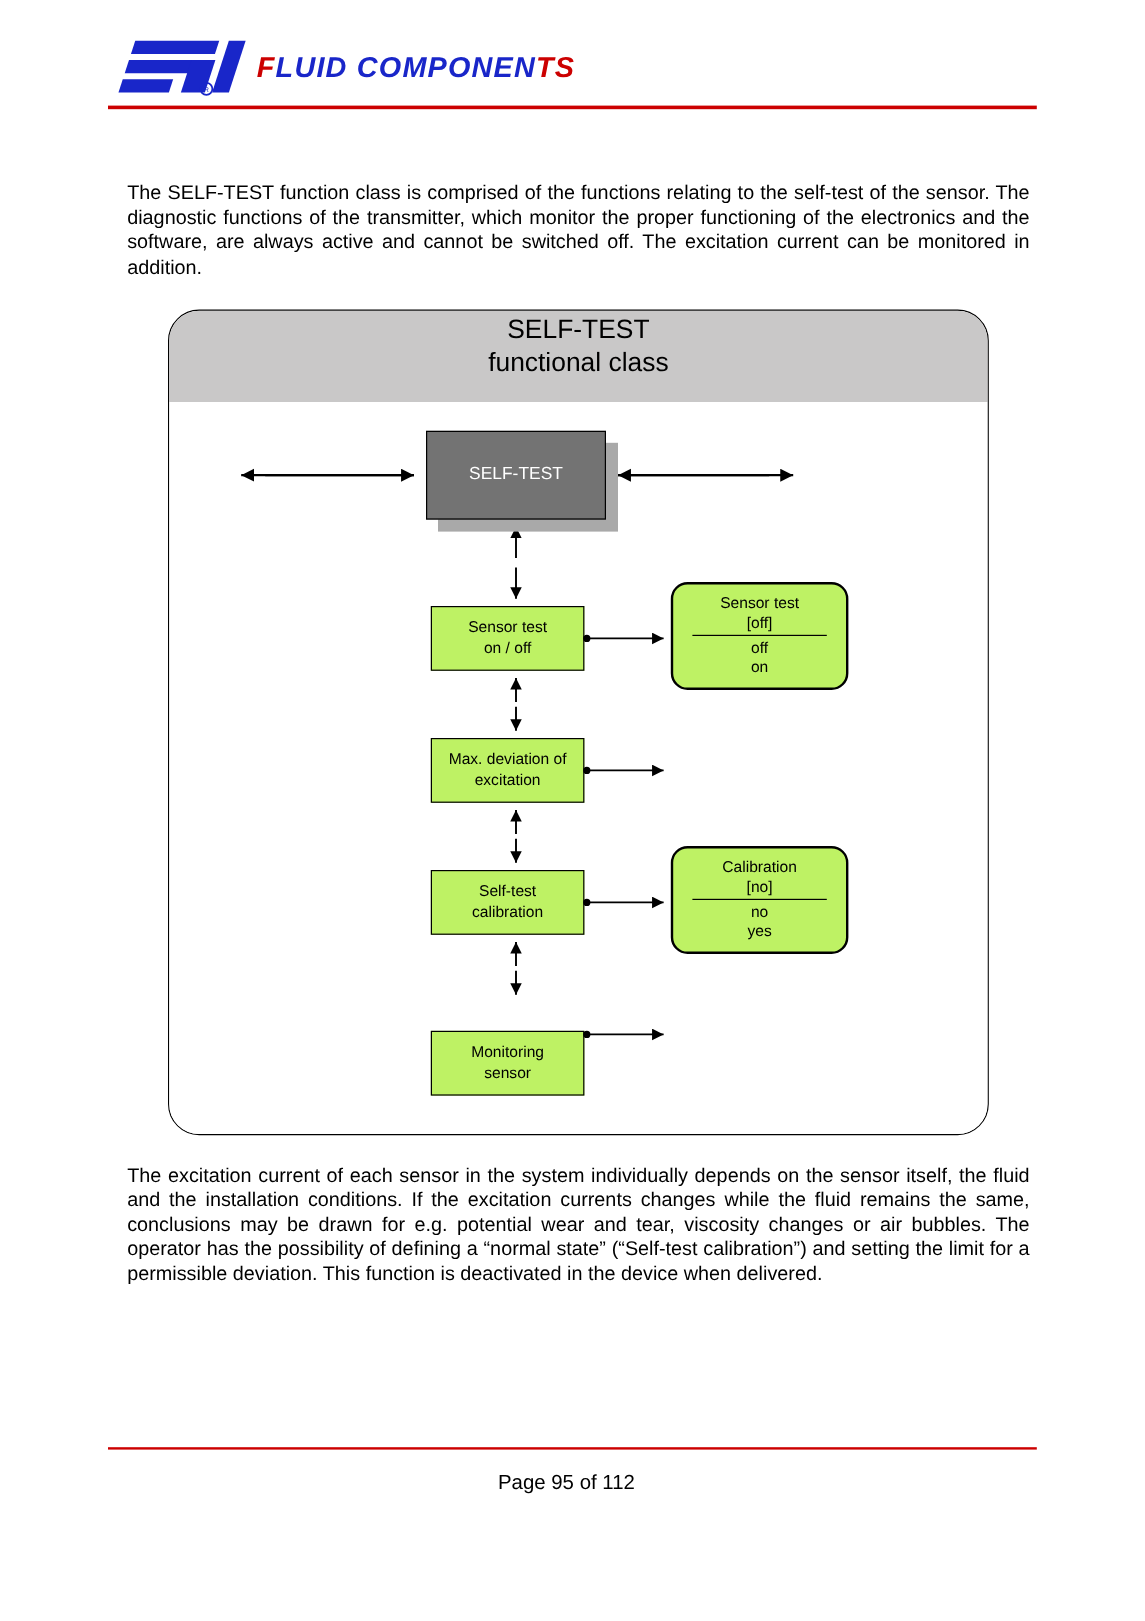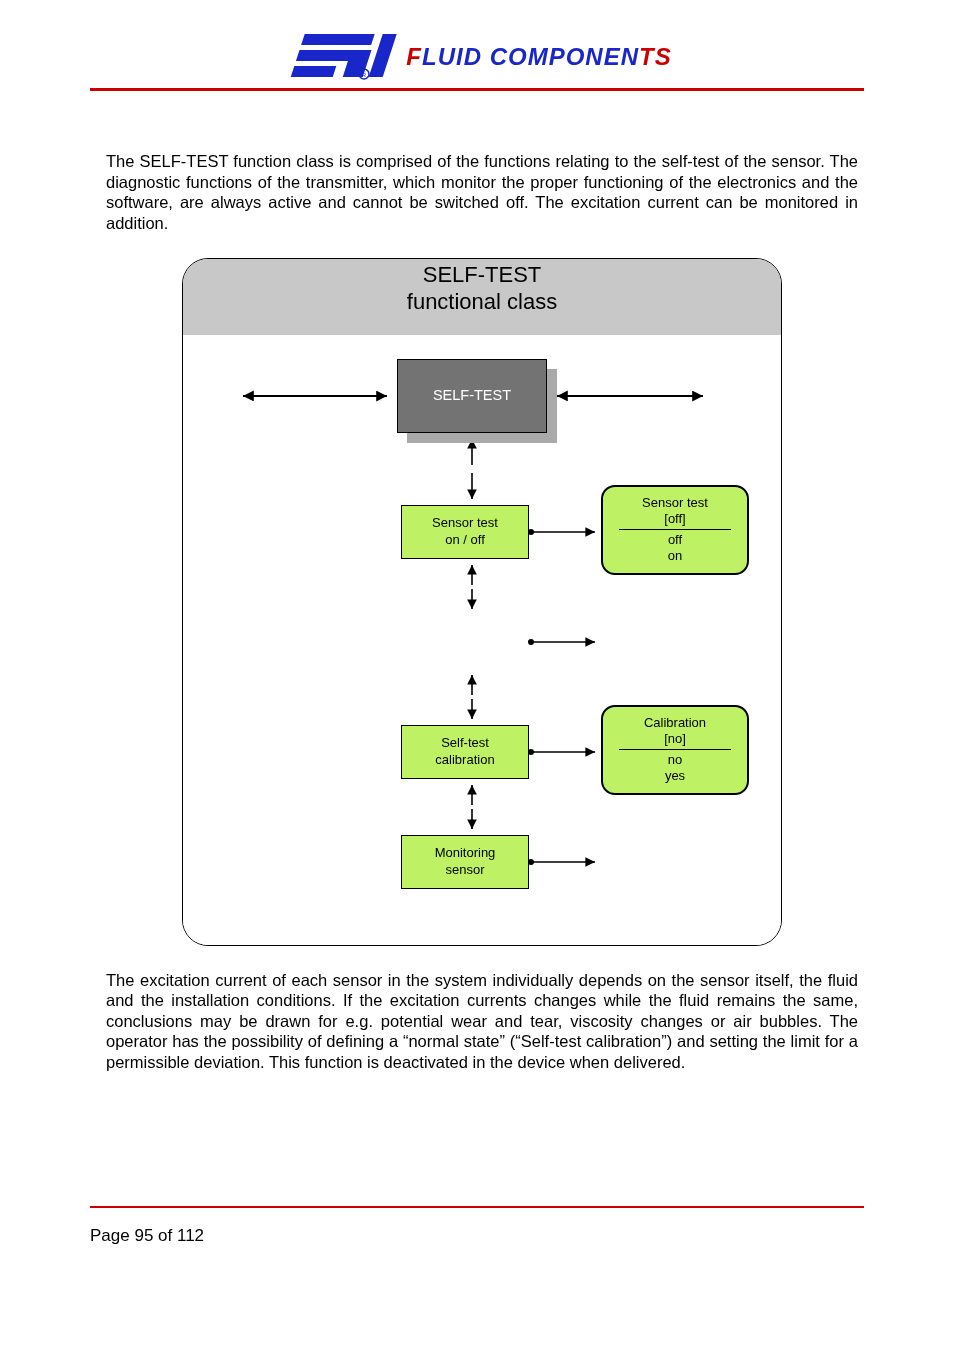--- a/index.html
+++ b/index.html
@@ -1,45 +1,45 @@
 <!DOCTYPE html>
 <html><head>
 <meta charset="utf-8">
 <style>
   html,body{margin:0;padding:0;background:#fff;font-family:Arial,Helvetica,sans-serif;color:#000;}
   .page{width:954px;height:1351px;margin:0 auto;position:relative;box-sizing:border-box;}
-  .header{display:flex;justify-content:center;padding:30px 90px 0 90px;}
+  .header{display:flex;justify-content:flex-start;padding:30px 90px 0 90px;}
   .logo{display:flex;align-items:center;}
   .logo-text{display:flex;flex-direction:column;line-height:1;}
   .logo-line{font-family:Impact,Arial Black,sans-serif;font-weight:900;font-style:italic;letter-spacing:1px;font-size:24px;}
   .blue{color:#1926c9;}
   .red{color:#cc0000;}
   .rule{height:3px;background:#cc0000;margin:4px 90px 0 90px;}
   .content{padding:60px 96px 0 106px;font-size:16.5px;line-height:1.25;text-align:justify;}
   .para{margin:0 0 14px 0;}
 
-  .diagram{width:600px;margin:24px auto 24px auto;position:relative;}
+  .diagram{width:684px;margin:24px auto 24px auto;position:relative;}
   .dbox{position:relative;border:1.5px solid #000;border-radius:26px;overflow:hidden;}
   .dtitle{background:#c9c8c8;text-align:center;font-size:22px;font-family:Arial,Helvetica,sans-serif;}
   .dtitle .t1{padding-top:2px;}
   .dtitle .t2{padding-bottom:19px;}
   .dbody{position:relative;height:610px;background:#fff;}
 
   .stbox{position:absolute;border:1.5px solid #000;width:128px;font-size:14px;text-align:center;background:#bef264;box-sizing:border-box;display:flex;flex-direction:column;justify-content:center;}
   
   .st-main{left:214px;top:24px;width:150px;height:74px;font-size:14.5px;background:#737373;color:#fff;border:1px solid #000;z-index:2;}
   .st-main-shadow{position:absolute;left:224px;top:34px;width:150px;height:74px;background:#a9a9a9;z-index:1;}
   .st-left{left:218px;}
   .st-right{left:418px;width:148px;border-width:2.5px;border-radius:14px;}
   .hr-small{border:none;border-top:1px solid #000;margin:2px 16px;}
   .sm{font-size:13px;}
 
   .footer-rule{height:2px;background:#cc0000;margin:0 90px;}
   .footer{position:absolute;bottom:105px;left:90px;right:90px;}
-  .pagenum{text-align:left;font-size:17px;padding-top:18px;padding-right:10px;}
+  .pagenum{text-align:center;font-size:17px;padding-top:18px;padding-right:10px;}
 
   svg.arrows{position:absolute;left:0;top:0;width:600px;height:680px;pointer-events:none;}
 </style>
 </head>
 <body>
 
 <div class="page">
 
   <div class="header">
     <div class="logo">
@@ -74,25 +74,29 @@
 
           <div class="st-main-shadow"></div>
           <div class="stbox st-main">
             <span>SELF-TEST</span>
           </div>
 
           <div class="stbox st-left" style="top:170px;height:54px;">
             <span class="sm">Sensor test</span>
             <span class="sm">on / off</span>
           </div>
+          <div class="stbox st-left" style="top:280px;height:54px;">
+            <span class="sm">Max. deviation of</span>
+            <span class="sm">excitation</span>
+          </div>
           <div class="stbox st-left" style="top:390px;height:54px;">
             <span class="sm">Self-test</span>
             <span class="sm">calibration</span>
           </div>
-          <div class="stbox st-left" style="top:500px;height:54px;align-items:center;">
+          <div class="stbox st-left" style="top:524px;height:54px;align-items:center;">
             <span class="sm">Monitoring</span>
             <span class="sm">sensor</span>
           </div>
 
           <div class="stbox st-right" style="top:150px;height:90px;">
             <span class="sm">Sensor test</span>
             <span class="sm">[off]</span>
             <hr class="hr-small">
             <span class="sm">off</span>
             <span class="sm">on</span>

